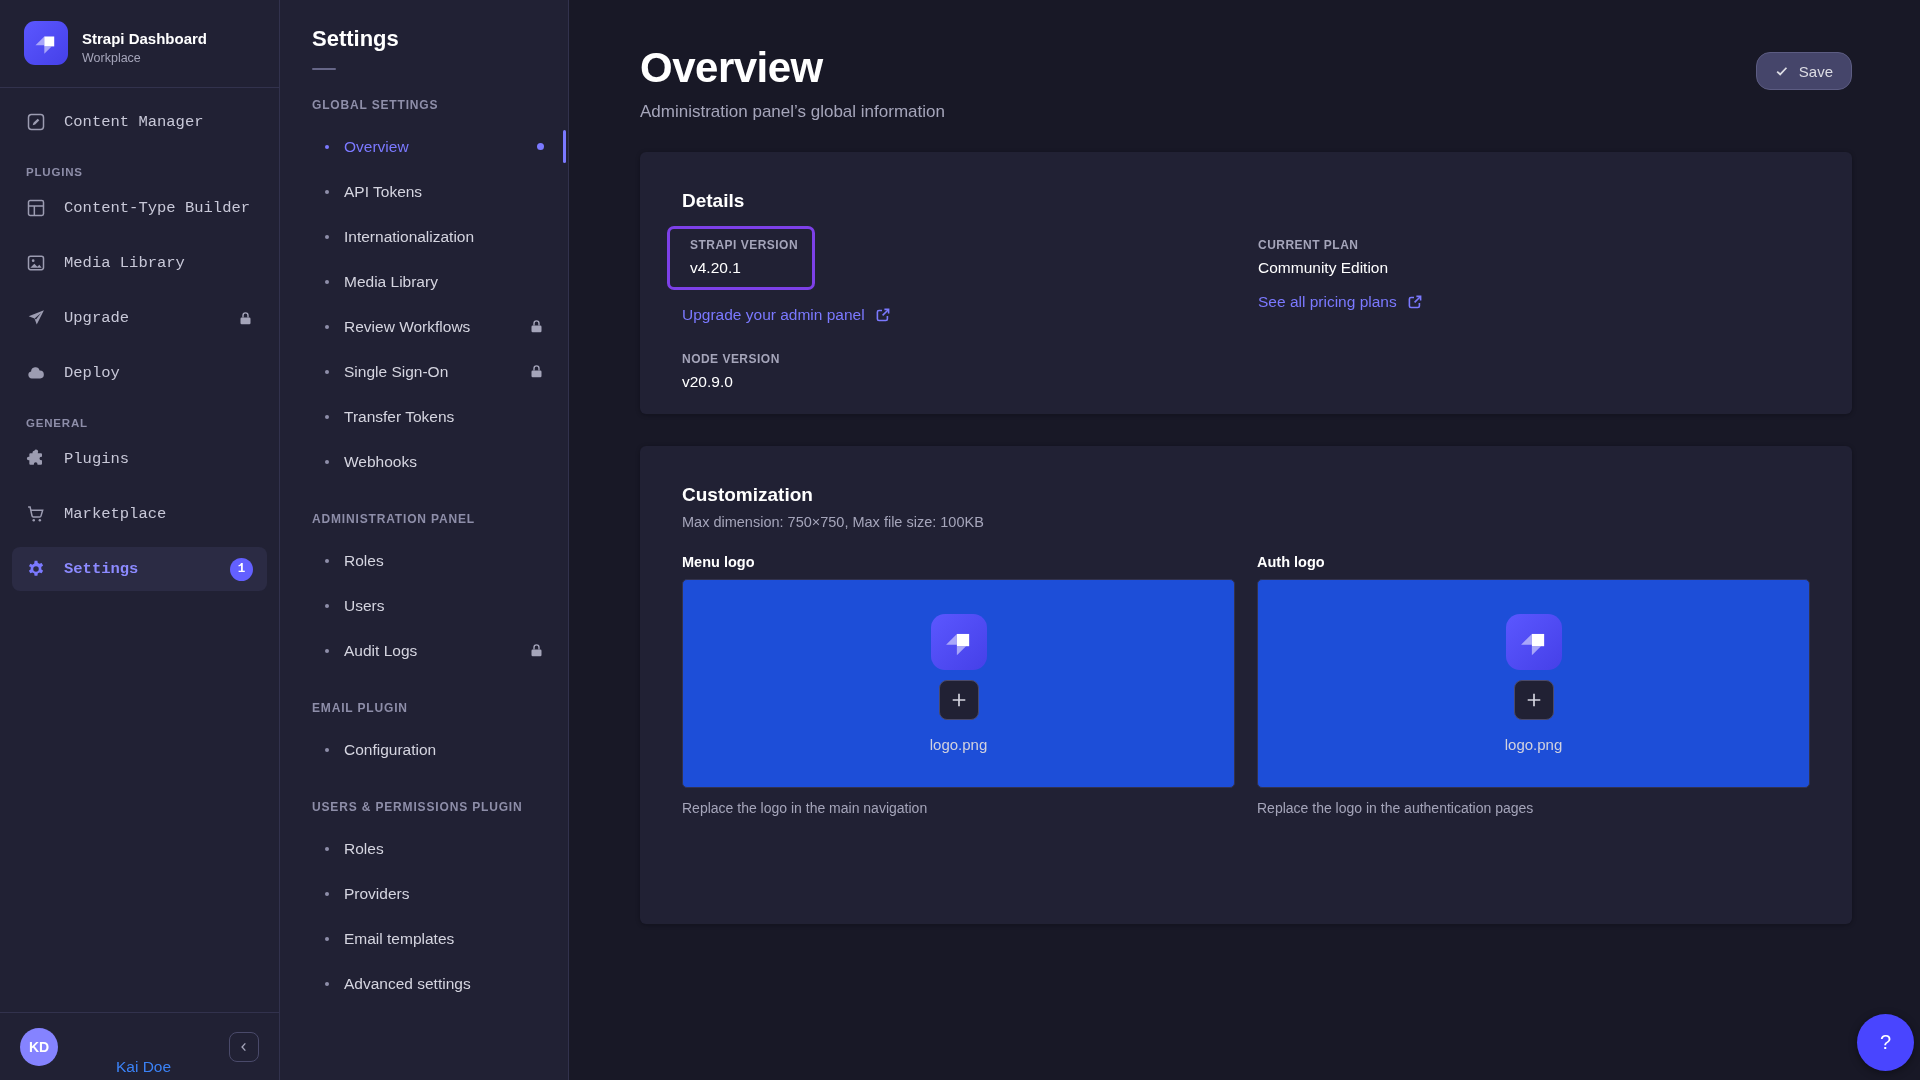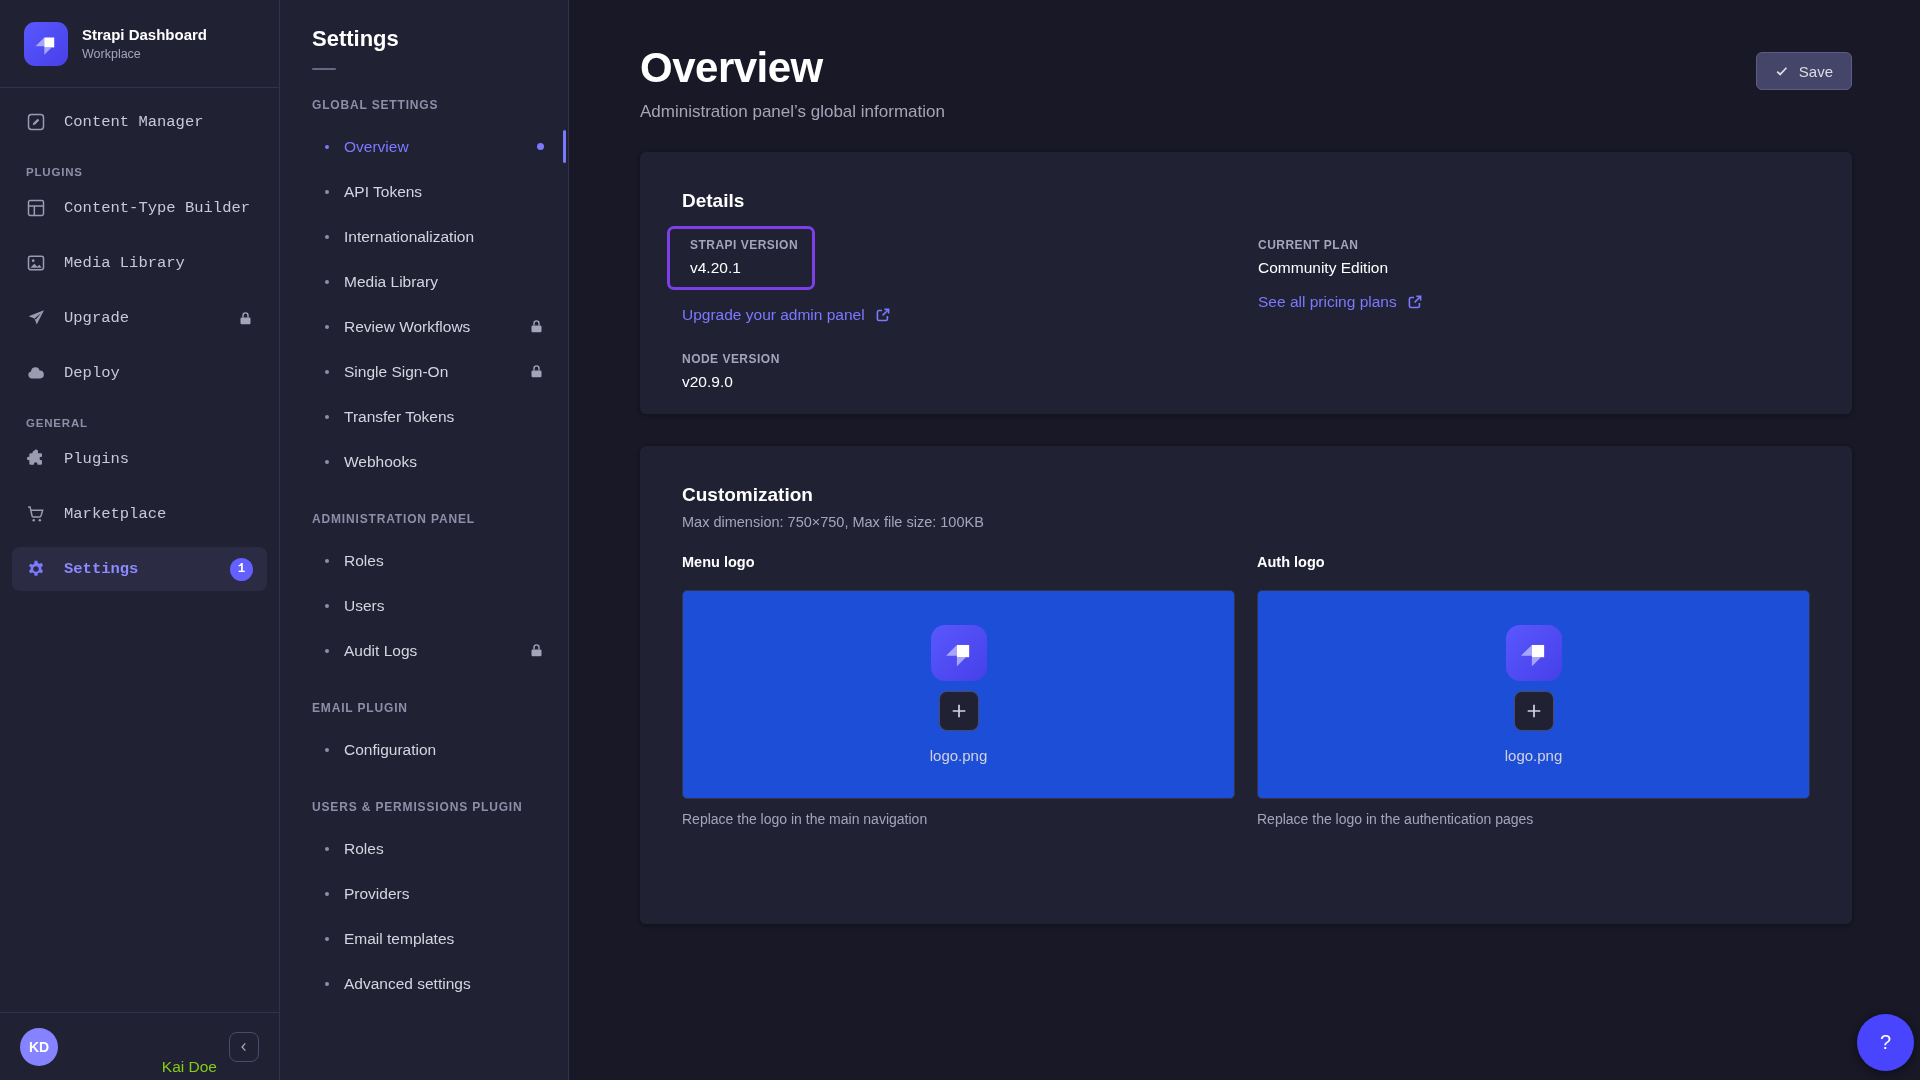--- a/index.html
+++ b/index.html
@@ -14,21 +14,21 @@
   .app { display:flex; height:100%; }
 
   
   .main-nav {
     width:280px; min-width:280px;
     background:#212134;
     border-right:1px solid #32324d;
     display:flex; flex-direction:column;
   }
   .brand {
-    display:flex; align-items:center; gap:14px;
+    display:flex; align-items:flex-end; gap:14px;
     padding:22px 24px; height:88px;
     border-bottom:1px solid #32324d;
   }
   .brand-logo {
     width:44px; height:44px; border-radius:11px;
     background:linear-gradient(135deg,#5b57ff,#4540e8);
     display:flex; align-items:center; justify-content:center;
     flex:none;
   }
   .brand-logo svg { width:34px; height:34px; }
@@ -64,21 +64,21 @@
   .nav-footer {
     height:68px; border-top:1px solid #32324d;
     display:flex; align-items:center; gap:12px; padding:0 20px;
   }
   .avatar {
     width:38px; height:38px; border-radius:50%;
     background:#8583ff; color:#fff;
     font-size:14px; font-weight:bold;
     display:flex; align-items:center; justify-content:center; flex:none;
   }
-  .footer-name { flex:1; text-align:right; color:#84cc16; font-size:15.5px;margin-top:40px; }
+  .footer-name { flex:1; text-align:center; color:#3b82f6; font-size:15.5px;margin-top:40px; }
   .collapse-btn {
     width:30px; height:30px; border-radius:8px;
     border:1px solid #4a4a6a; background:transparent;
     display:flex; align-items:center; justify-content:center; cursor:pointer;
     color:#a5a5ba; flex:none;
   }
 
   
   .subnav {
     width:289px; min-width:289px;
@@ -115,21 +115,21 @@
   }
   .subnav-item .lock { margin-left:auto; }
 
   
   .main { flex:1; padding:44px 68px 0 71px; position:relative; }
   .page-header { display:flex; justify-content:space-between; align-items:flex-start; }
   .page-title { font-size:42px; font-weight:bold; letter-spacing:-.5px; }
   .page-subtitle { font-size:17px; color:#a5a5ba; margin-top:10px; }
   .save-btn {
     margin-top:8px;
-    height:38px; padding:16px 18px; border-radius:6px;
+    height:38px; padding:16px 18px; border-radius:14px;
     background:#45456a; border:1px solid #5c5c82;
     color:#dcdce4; font-size:15px; font-family:inherit;
     display:flex; align-items:center; gap:10px; cursor:pointer;
   }
   .save-btn svg { width:14px; height:14px; }
 
   .card {
     background:#212134; border-radius:6px;
     box-shadow:0 1px 4px rgba(5,5,12,.35);
     padding:38px 42px;
@@ -153,21 +153,21 @@
     color:#7b79ff; font-size:15.5px; text-decoration:none;
     margin-top:16px; cursor:pointer;
   }
   .ext-link svg { width:16px; height:16px; }
   .node-block { margin-top:28px; }
 
   .customization-card { margin-top:32px; height:478px; }
   .card-subtitle { font-size:14.5px; color:#a5a5ba; margin-top:8px; }
   .uploads { display:flex; gap:22px; margin-top:24px; }
   .upload { flex:1; min-width:0; }
-  .upload-label { font-size:14.5px; font-weight:bold; margin-bottom:20px; }
+  .upload-label { font-size:14.5px; font-weight:bold; margin-bottom:9px; }
   .upload-box {
     height:209px; border:1px solid #32324d; border-radius:5px;
     background:#1d4ed8; cursor:pointer;
     display:flex; flex-direction:column; align-items:center; justify-content:center;
   }
   .upload-logo {
     width:56px; height:56px; border-radius:14px;
     background:linear-gradient(135deg,#5b57ff,#4540e8);
     display:flex; align-items:center; justify-content:center;
   }

